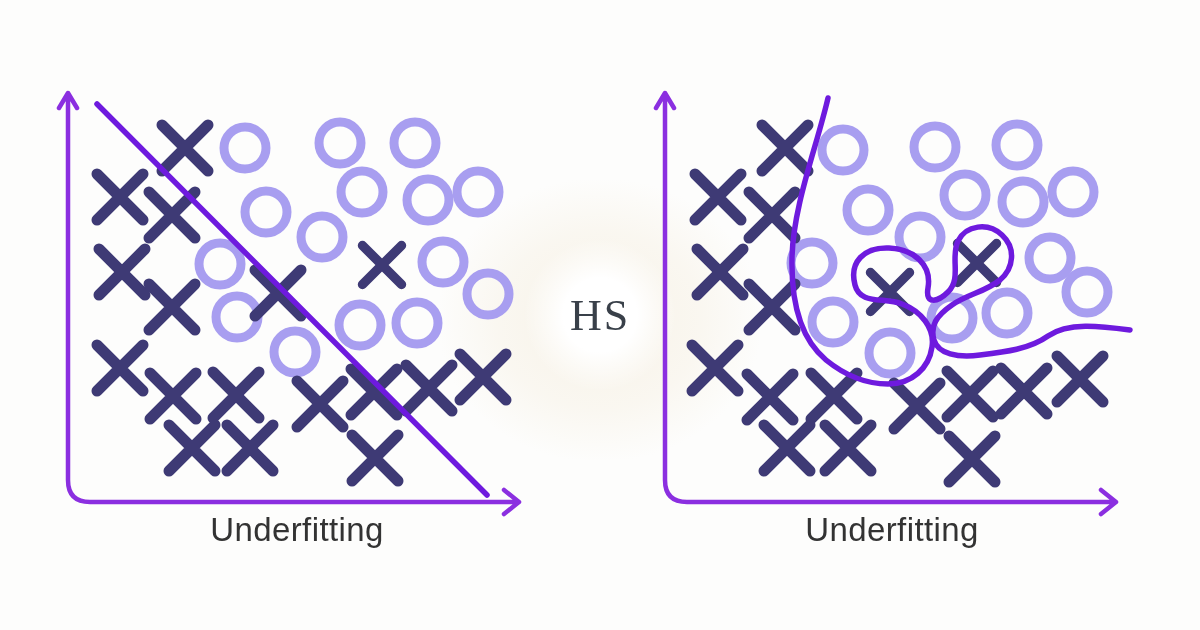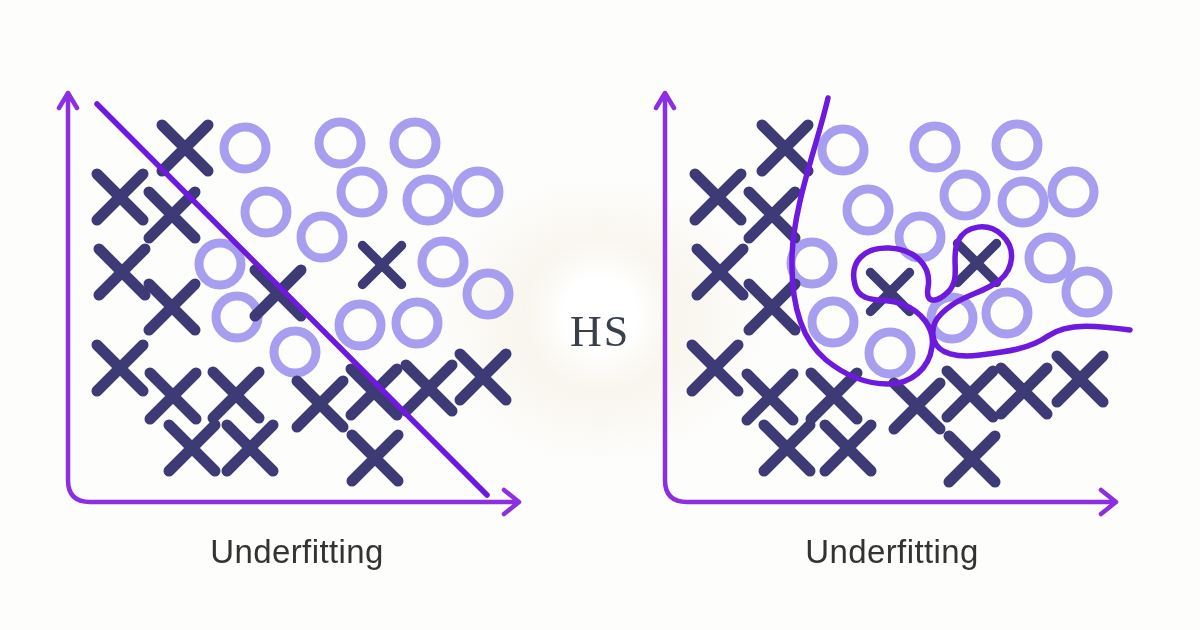--- a/index.html
+++ b/index.html
@@ -17,27 +17,27 @@
     position:absolute;left:525px;top:240px;width:150px;height:150px;border-radius:50%;
     background:radial-gradient(circle at center, #ffffff 35%, rgba(255,255,255,0) 72%);
     pointer-events:none;
   }
   svg.canvas{position:absolute;left:0;top:0;}
   .axis{fill:none;stroke-width:4.5;stroke-linecap:round;stroke-linejoin:round;}
   .boundary{fill:none;stroke-width:5.5;stroke-linecap:round;stroke-linejoin:round;}
   .x-mark{fill:none;stroke-width:11;stroke-linecap:round;}
   .o-mark{fill:none;stroke-width:9;}
   .panel-label{
-    position:absolute;top:533px;width:400px;text-align:center;
+    position:absolute;top:511px;width:400px;text-align:center;
     font-size:33px;font-weight:500;letter-spacing:0.4px;
   }
   .panel-label.left{left:97px;}
   .panel-label.right{left:692px;}
   .watermark{
-    position:absolute;left:540px;top:298px;width:120px;height:66px;
+    position:absolute;left:540px;top:282px;width:120px;height:66px;
     display:flex;align-items:center;justify-content:center;
     font-family:"Liberation Serif", serif;
     font-size:44px;font-weight:400;letter-spacing:2px;
   }
 </style>
 </head>
 <body style="background: rgb(253, 253, 252);">
 
 <div class="cream-halo"></div>
 <div class="watermark-glow"></div>

